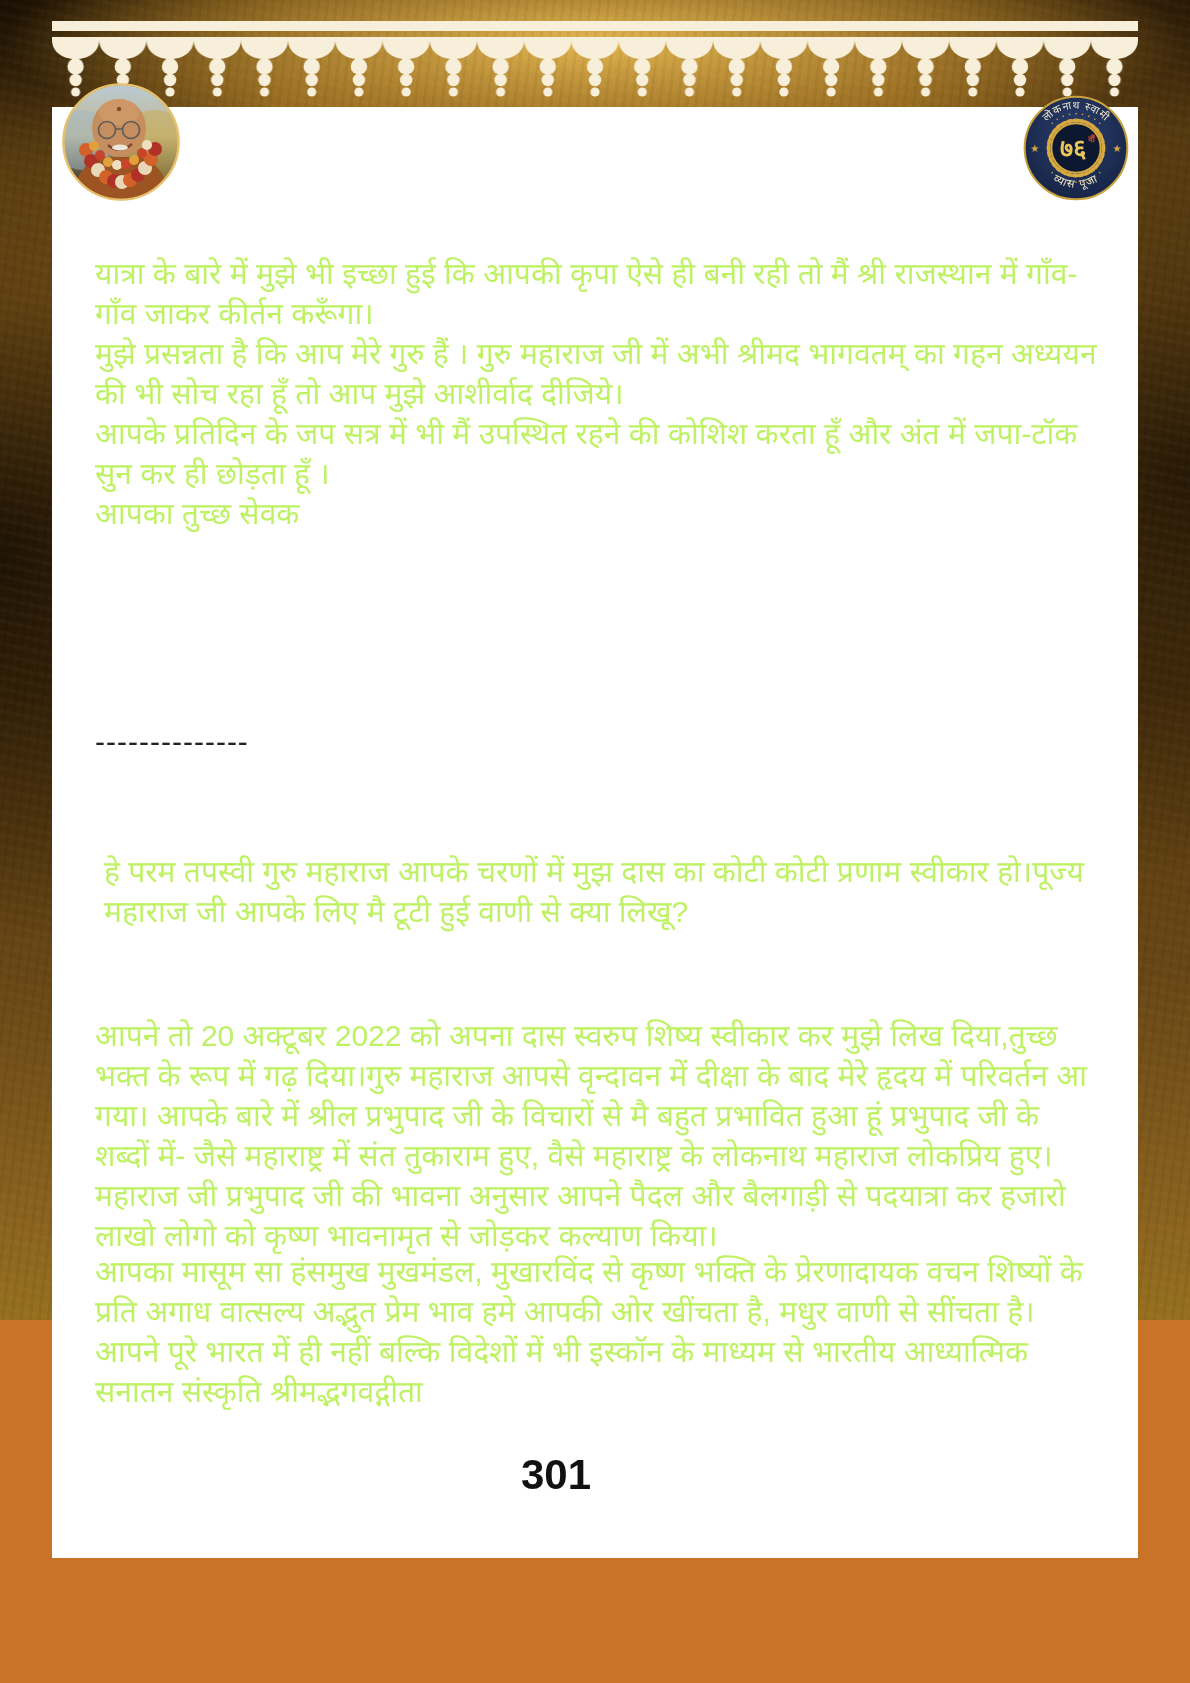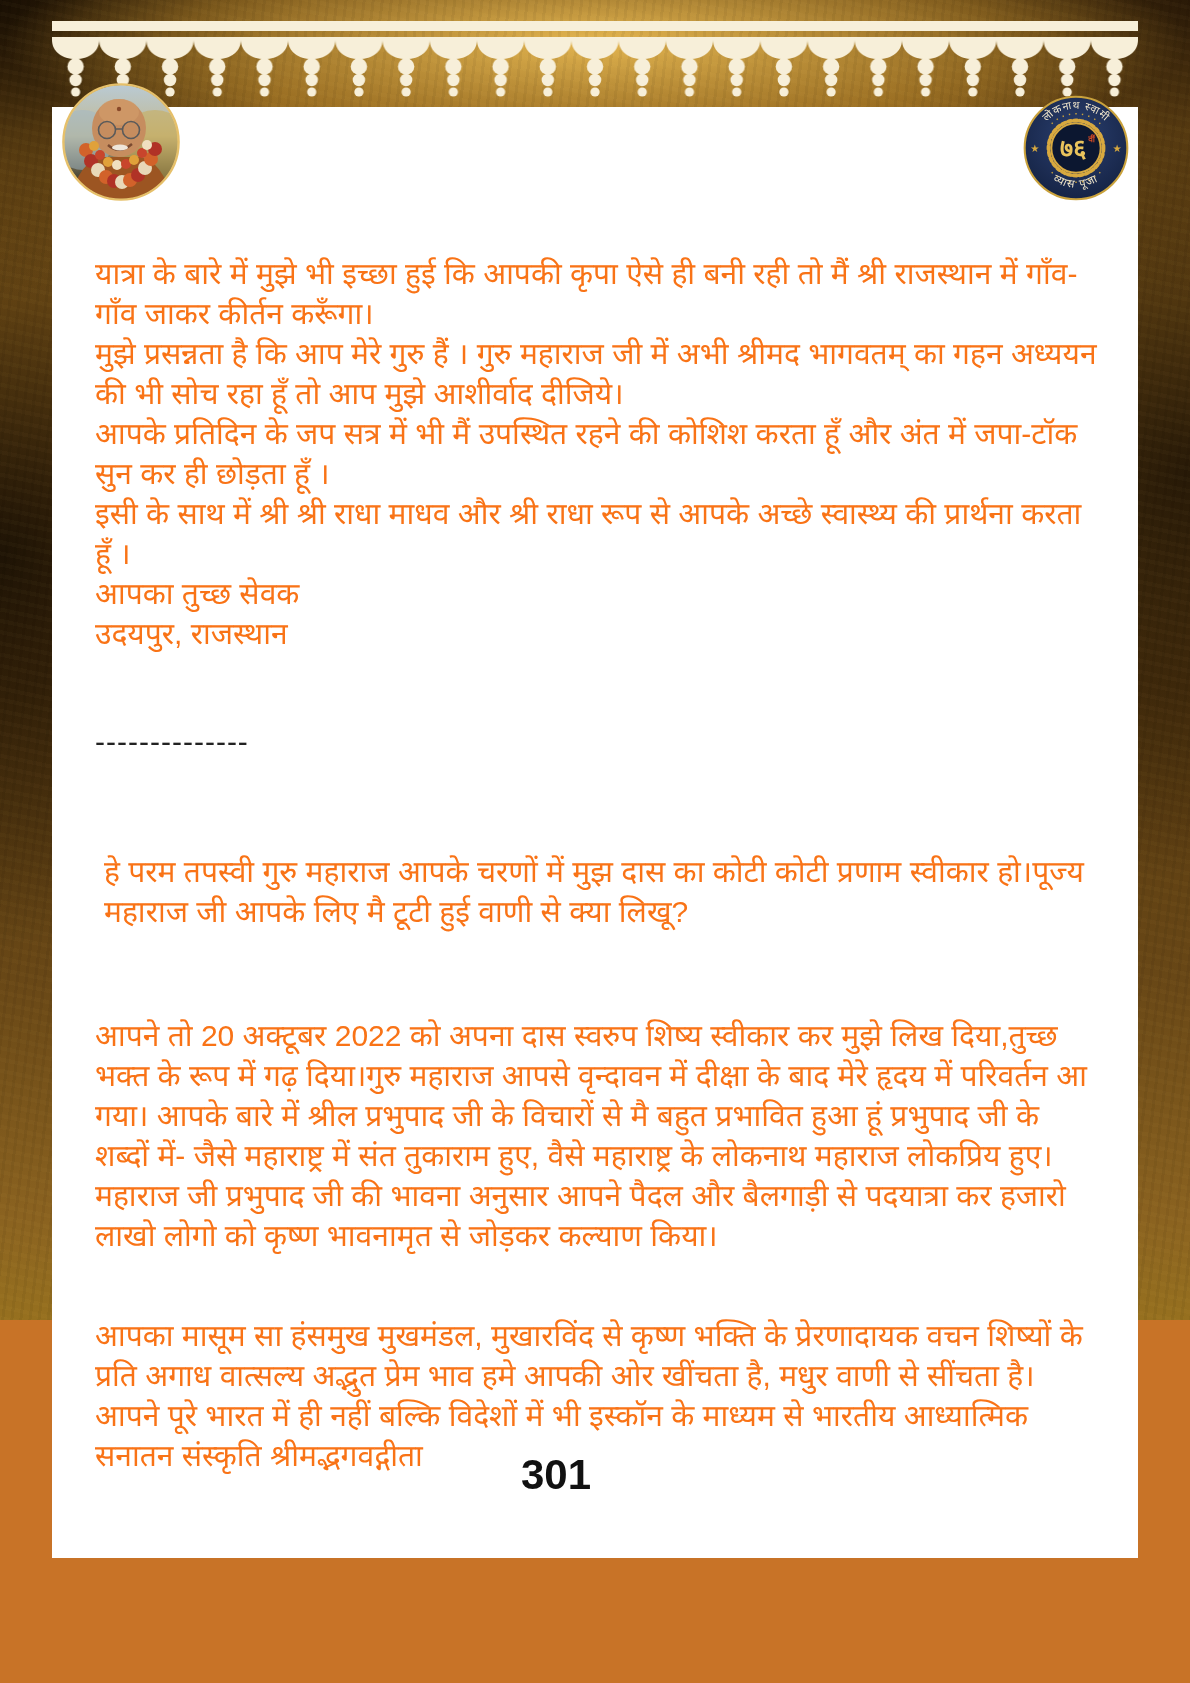--- a/index.html
+++ b/index.html
@@ -33,29 +33,29 @@
     background:#ffffff;
   }
   .border-svg{position:absolute;left:0;display:block;}
   #top-border{top:0;}
   #bottom-border{top:1558px;}
   
   .photo{position:absolute;left:61px;top:82px;width:120px;height:120px;}
   .badge{position:absolute;left:1020px;top:92px;width:112px;height:112px;}
   
   .textblock{
-    position:absolute;left:95px;width:1002px;color:#f97316;
+    position:absolute;left:95px;width:1002px;color:#bef264;
     font-size:30px;line-height:40px;letter-spacing:0;
   }
   .textblock p{margin:0;padding:0;}
   #letter1{top:254px;}
   #separator{top:722px;font-size:30px;line-height:40px;letter-spacing:1px;color:#222;}
   #letter2-salutation{top:852px;margin-left:9px;}
   #letter2-p1{top:1016px;}
-  #letter2-p2{top:1316px;}
+  #letter2-p2{top:1252px;}
   .pageno{
     position:absolute;left:52px;top:1452px;width:1008px;text-align:center;
     font-size:42px;line-height:46px;font-weight:bold;color:#111;
     font-family:"Liberation Sans","DejaVu Sans",sans-serif;
   }
 </style>
 </head>
 <body>
 
 <div id="stage">
@@ -167,23 +167,21 @@
       <textPath href="#arcBottom" startOffset="50%" text-anchor="middle">व्यास पूजा</textPath>
     </text>
     <text x="-3" y="10" font-size="27" font-weight="bold" fill="#e9c35c" text-anchor="middle">७६</text>
     <text x="13" y="-6" font-size="9" fill="#cf4a26" font-weight="bold">वीं</text>
   </svg>
 
   <div id="letter1" class="textblock">
     <p>यात्रा के बारे में मुझे भी इच्छा हुई कि आपकी कृपा ऐसे ही बनी रही तो मैं श्री राजस्थान में गाँव-गाँव जाकर कीर्तन करूँगा।</p>
     <p>मुझे प्रसन्नता है कि आप मेरे गुरु हैं । गुरु महाराज जी में अभी श्रीमद भागवतम् का गहन अध्ययन की भी सोच रहा हूँ तो आप मुझे आशीर्वाद दीजिये।</p>
     <p>आपके प्रतिदिन के जप सत्र में भी मैं उपस्थित रहने की कोशिश करता हूँ और अंत में जपा-टॉक सुन कर ही छोड़ता हूँ ।</p>
-    <p>इसी के साथ में श्री श्री राधा माधव और श्री राधा रूप से आपके अच्छे स्वास्थ्य की प्रार्थना करता हूँ ।</p>
     <p>आपका तुच्छ सेवक</p>
-    <p>उदयपुर, राजस्थान</p>
   </div>
 
   <div id="separator" class="textblock">--------------</div>
 
   <div id="letter2-salutation" class="textblock">हे परम तपस्वी गुरु महाराज आपके चरणों में मुझ दास का कोटी कोटी प्रणाम स्वीकार हो।पूज्य महाराज जी आपके लिए मै टूटी हुई वाणी से क्या लिखू?</div>
   <div id="letter2-p1" class="textblock">आपने तो 20 अक्टूबर 2022 को अपना दास स्वरुप शिष्य स्वीकार कर मुझे लिख दिया,तुच्छ भक्त के रूप में गढ़ दिया।गुरु महाराज आपसे वृन्दावन में दीक्षा के बाद मेरे हृदय में परिवर्तन आ गया। आपके बारे में श्रील प्रभुपाद जी के विचारों से मै बहुत प्रभावित हुआ हूं प्रभुपाद जी के शब्दों में- जैसे महाराष्ट्र में संत तुकाराम हुए, वैसे महाराष्ट्र के लोकनाथ महाराज लोकप्रिय हुए। महाराज जी प्रभुपाद जी की भावना अनुसार आपने पैदल और बैलगाड़ी से पदयात्रा कर हजारो लाखो लोगो को कृष्ण भावनामृत से जोड़कर कल्याण किया।</div>
   <div id="letter2-p2" class="textblock">आपका मासूम सा हंसमुख मुखमंडल, मुखारविंद से कृष्ण भक्ति के प्रेरणादायक वचन शिष्यों के प्रति अगाध वात्सल्य अद्भुत प्रेम भाव हमे आपकी ओर खींचता है, मधुर वाणी से सींचता है।आपने पूरे भारत में ही नहीं बल्कि विदेशों में भी इस्कॉन के माध्यम से भारतीय आध्यात्मिक सनातन संस्कृति श्रीमद्भगवद्गीता</div>
 
   <div class="pageno">301</div>
 

